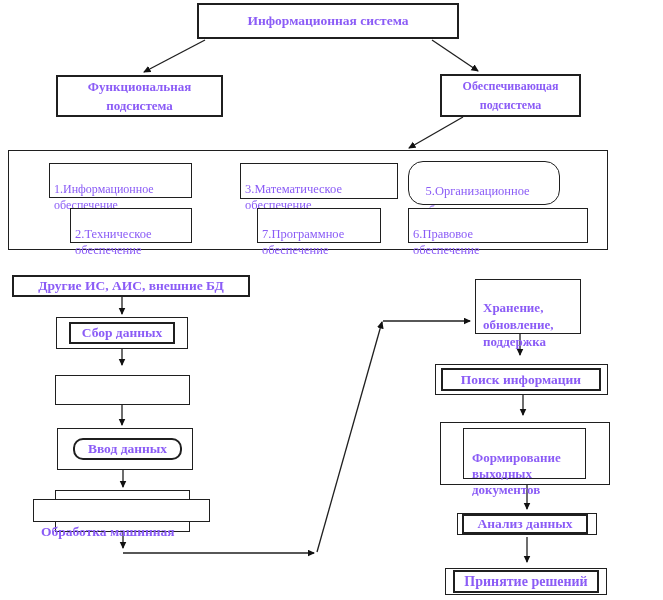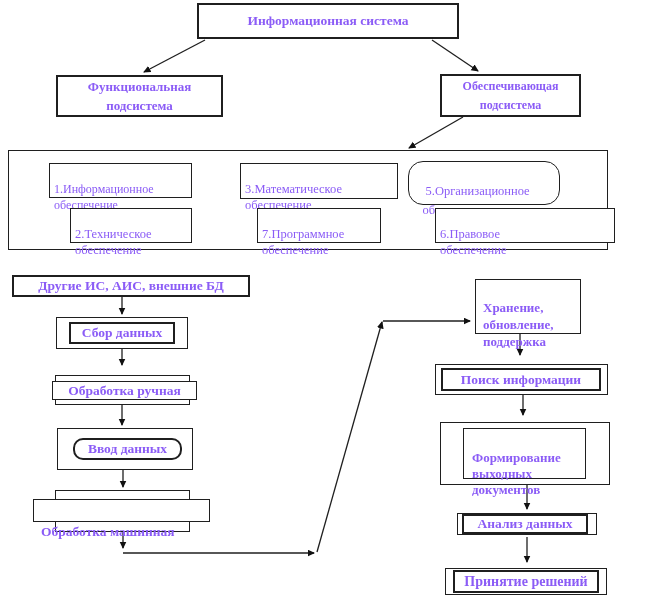--- a/index.html
+++ b/index.html
@@ -78,39 +78,36 @@
    обеспечение</span>
   </div>
   <div class="box" style="left:70px;top:208px;width:122px;height:35px;font-size:12.5px;line-height:16px;padding:1px 4px;">
     <span>2.Техническое
 обеспечение</span>
   </div>
   <div class="box" style="left:257px;top:208px;width:124px;height:35px;font-size:12.5px;line-height:16px;padding:1px 4px;">
     <span>7.Программное
 обеспечение</span>
   </div>
-  <div class="box" style="left:408px;top:208px;width:180px;height:35px;font-size:12.5px;line-height:16px;padding:1px 4px;margin-left:27px;">
+  <div class="box" style="left:408px;top:208px;width:180px;height:35px;font-size:12.5px;line-height:16px;padding:1px 4px;">
     <span>6.Правовое
 обеспечение</span>
   </div>
 
   <div class="box b2 bold center" style="left:12px;top:275px;width:238px;height:22px;font-size:13.5px;">
     <span>Другие ИС, АИС, внешние БД</span>
   </div>
 
   <div class="box" style="left:56px;top:317px;width:132px;height:32px;">
     <div class="inner bold center" style="left:12px;top:4px;width:106px;height:22px;font-size:13.5px;border-width:2px;text-align:center;">
       <span>Сбор данных</span>
     </div>
   </div>
 
   <div class="box" style="left:55px;top:375px;width:135px;height:30px;"></div>
-  <div class="box bold center" style="left:52px;top:381px;width:145px;height:19px;font-size:13.5px;">
-    <span>Обработка ручная</span>
-  </div>
 
   <div class="box" style="left:57px;top:428px;width:136px;height:42px;">
     <div class="inner bold center" style="left:15px;top:9px;width:109px;height:22px;font-size:13.5px;border-width:2px;border-radius:10px;">
       <span>Ввод данных</span>
     </div>
   </div>
 
   <div class="box" style="left:55px;top:490px;width:135px;height:42px;"></div>
   <div class="box bold" style="left:33px;top:499px;width:177px;height:23px;font-size:13.5px;line-height:21px;padding-left:7px;">
     <span>Обработка машинная</span>

